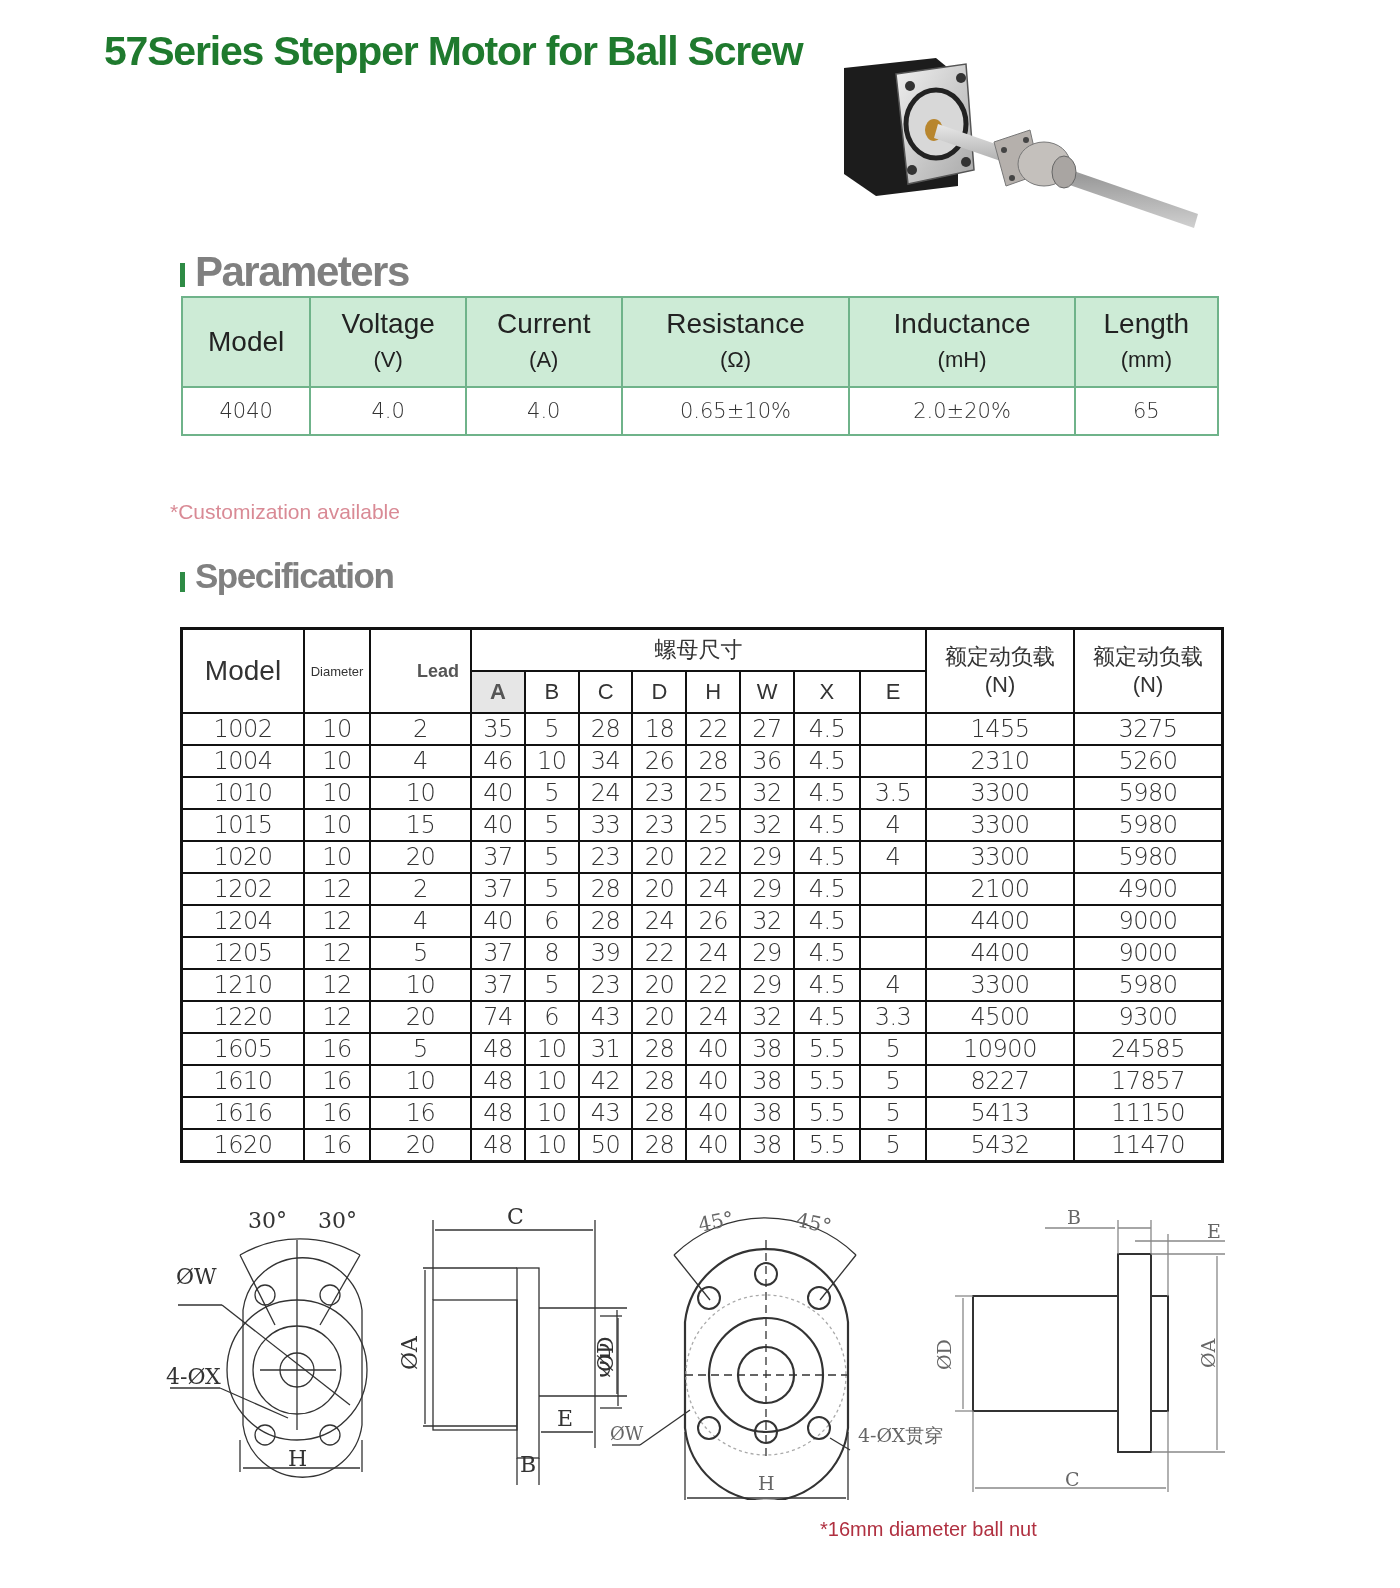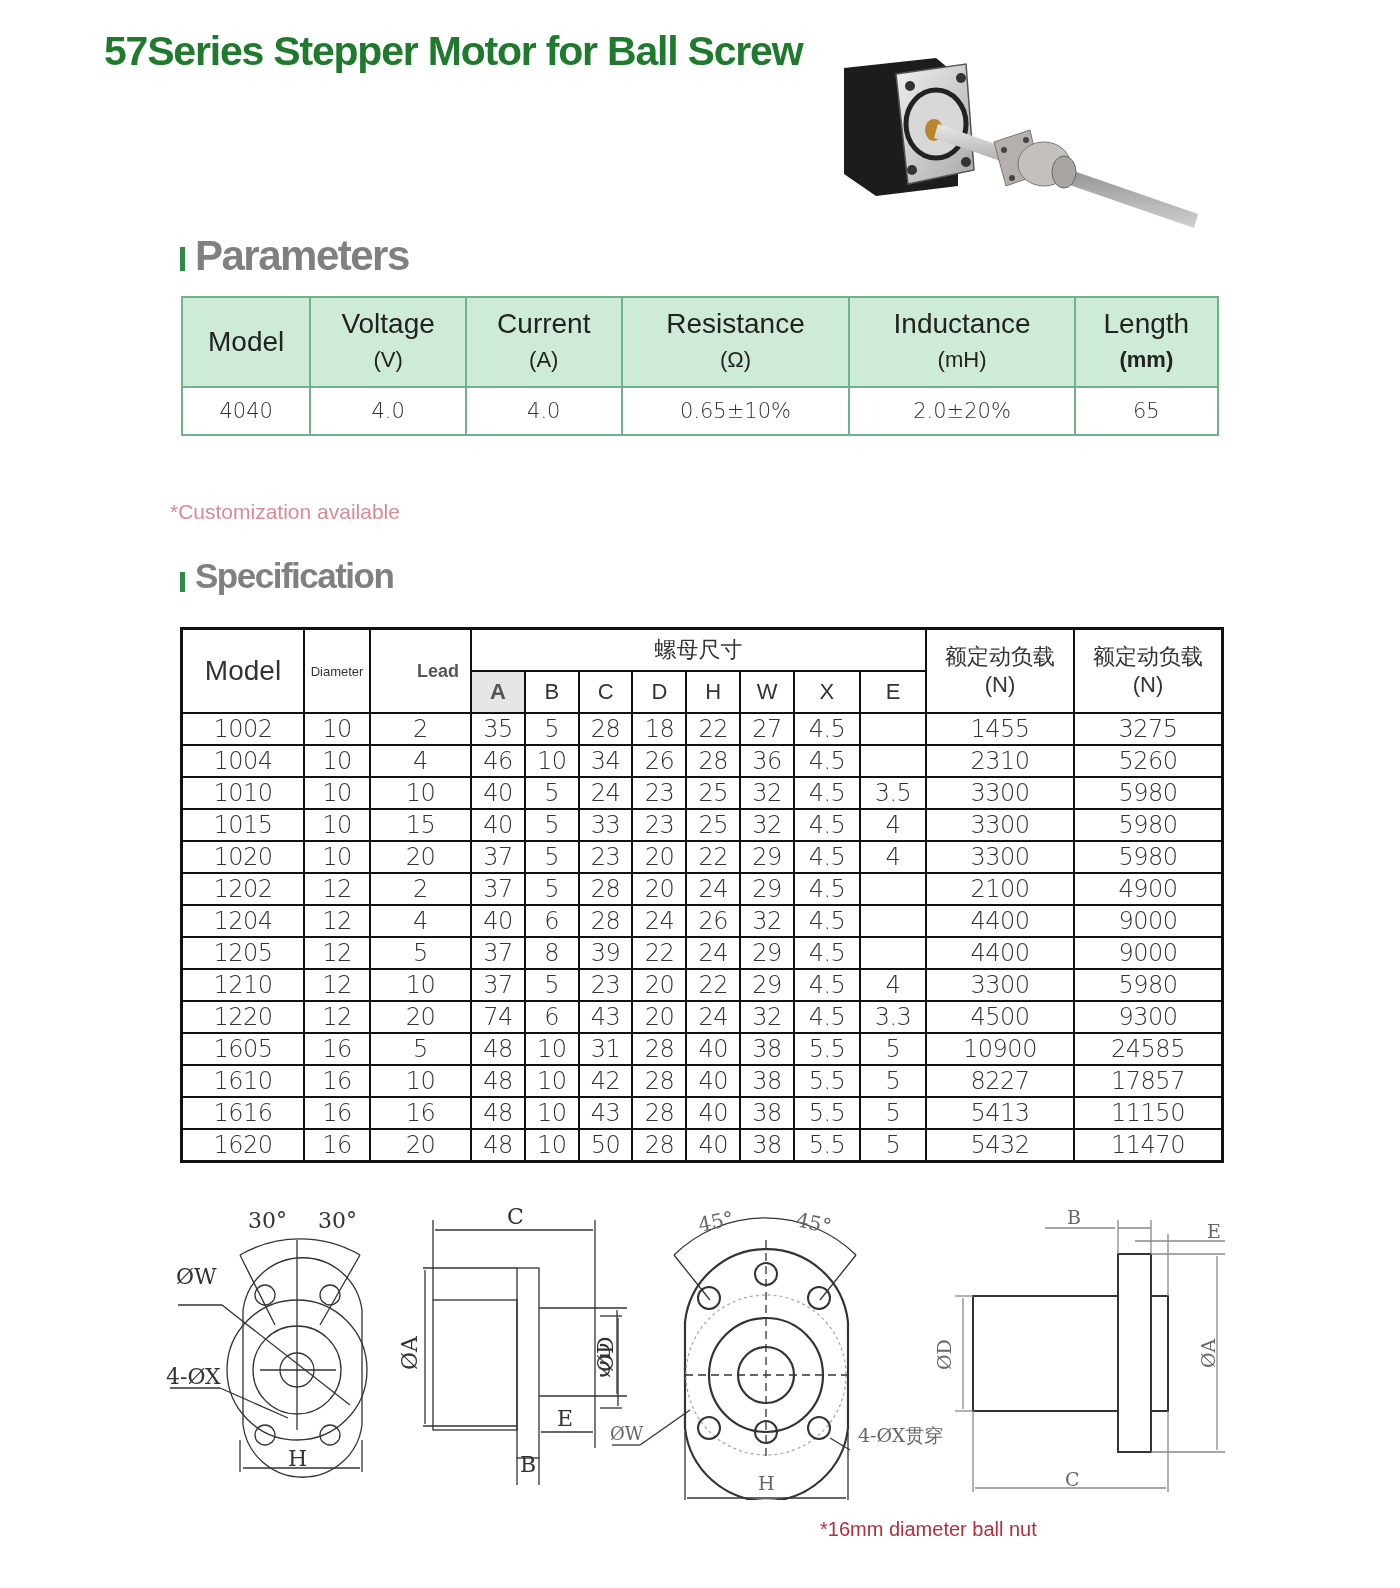--- a/index.html
+++ b/index.html
@@ -2,21 +2,21 @@
 <html><head>
 <meta charset="utf-8">
 <style>
   html, body { margin: 0; padding: 0; background: #ffffff; }
   body { width: 1400px; height: 1588px; position: relative; overflow: hidden; font-family: "Liberation Sans", sans-serif; color: #222; }
   .title { position: absolute; left: 104px; top: 28px; font-size: 41px; font-weight: bold; color: #1f7a2e; letter-spacing: -1.2px; white-space: nowrap; }
   .product { position: absolute; left: 826px; top: 46px; width: 380px; height: 200px; }
   .section-head { position: absolute; display: flex; align-items: center; }
   .section-head .bar { width: 5px; background: #2e8b45; margin-right: 10px; }
   .section-head .txt { font-weight: bold; color: #808080; letter-spacing: -1.5px; }
-  #params-head { left: 180px; top: 232px; }
+  #params-head { left: 180px; top: 248px; }
   #params-head .bar { height: 24px; margin-top: 6px; }
   #params-head .txt { font-size: 42px; }
   #spec-head { left: 180px; top: 556px; }
   #spec-head .bar { height: 20px; margin-top: 12px; }
   #spec-head .txt { font-size: 35px; }
 
   table { border-collapse: collapse; position: absolute; }
   #params { left: 181px; top: 296px; width: 1038px; }
   #params th, #params td { border: 2px solid #6fb38a; text-align: center; }
   #params th { background: #cdebd6; font-weight: normal; font-size: 28px; color: #222; height: 86px; line-height: 34px; }
@@ -79,21 +79,21 @@
 </div>
 
 <table id="params">
   <thead>
       <tr id="params-head-row">
         <th><span>Model</span></th>
         <th><span>Voltage</span><br><span style="font-size: 22px;">(V)</span></th>
         <th><span>Current</span><br><span style="font-size: 22px;">(A)</span></th>
         <th><span>Resistance</span><br><span style="font-size: 22px;">(Ω)</span></th>
         <th><span>Inductance</span><br><span style="font-size: 22px;">(mH)</span></th>
-        <th><span>Length</span><br><span style="font-size: 22px; font-weight: bold;">(mm)</span></th>
+        <th><span>Length</span><br><span style="font-size: 22px;">(mm)</span></th>
       </tr>
     </thead>
   <tbody id="params-body">
       <tr>
         <td>4040</td>
         <td>4.0</td>
         <td>4.0</td>
         <td>0.65±10%</td>
         <td>2.0±20%</td>
         <td>65</td>

